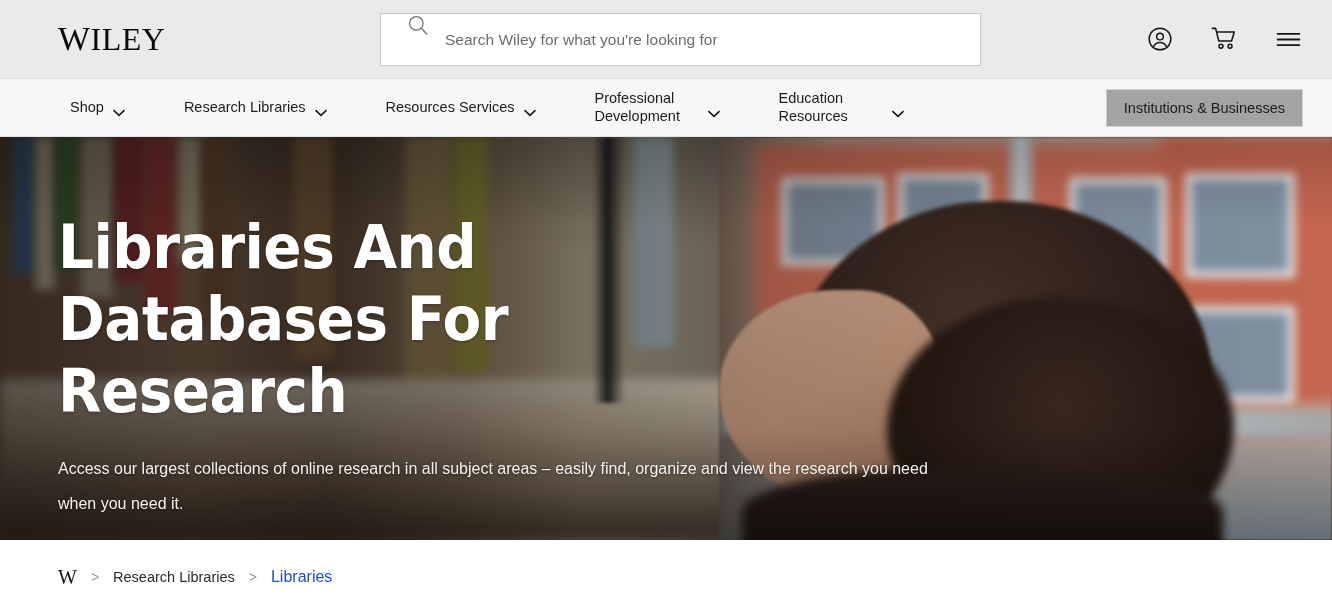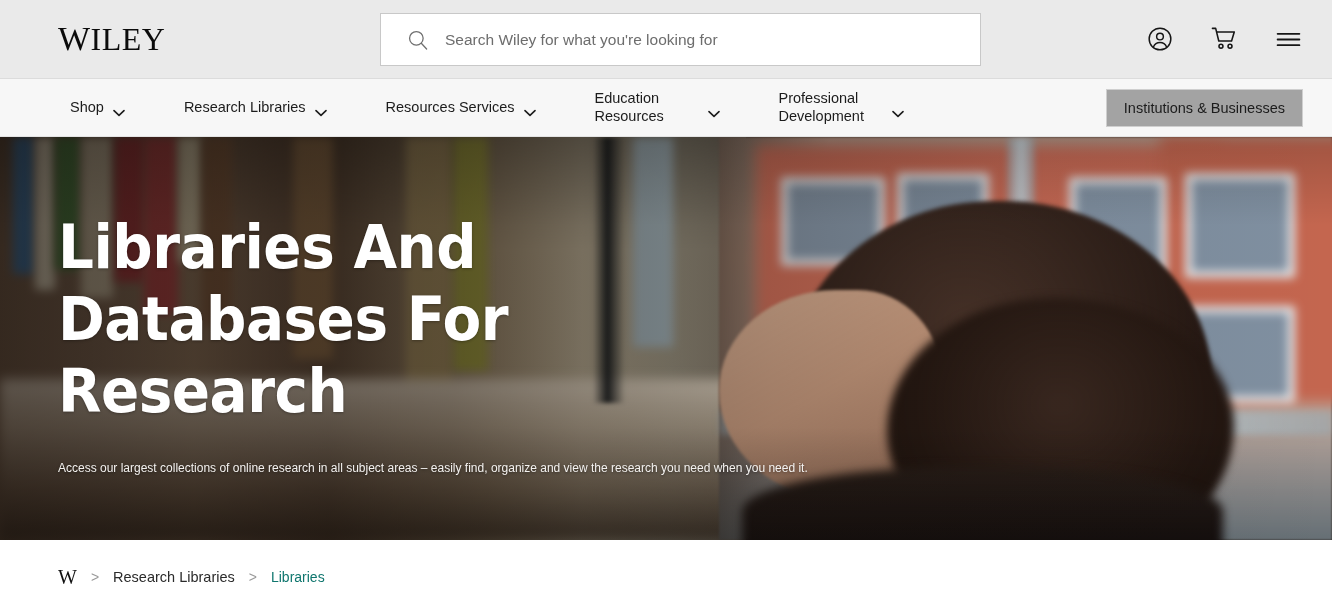--- a/index.html
+++ b/index.html
@@ -42,21 +42,20 @@
 
   .search-wrap {
     position: absolute;
     left: 380px;
     top: 13px;
     width: 601px;
     height: 53px;
     background: #ffffff;
     border: 1px solid #c8c8c8;
     display: flex;
-    align-items: center;
     cursor: text;
   }
   .search-icon {
     width: 22px;
     height: 22px;
     margin-left: 26px;
     margin-right: 16px;
     flex: 0 0 auto;
     cursor: pointer;
   }
@@ -239,21 +238,21 @@
     font-weight: 700;
     color: #ffffff;
     letter-spacing: -0.5px;
     max-width: 800px;
     text-shadow: 0 1px 3px rgba(0,0,0,.30);
     transform: scaleX(0.94);
     transform-origin: left center;
   }
   .hero-sub {
     margin-top: 24px;
-    font-size: 12px;
+    font-size: 16px;
     line-height: 35px;
     color: #f4f2f0;
     max-width: 870px;
     font-weight: 400;
     text-shadow: 0 1px 3px rgba(0,0,0,.45);
   }
 
   
   .breadcrumb-bar {
     height: 74px;
@@ -268,21 +267,21 @@
     font-size: 20px;
     color: #111;
     text-decoration: none;
     line-height: 1;
     cursor: pointer;
   }
   .crumb-sep { color: #9a9a9a; font-size: 14px; margin: 0 14px; }
   .crumb-link {
     font-size: 14.5px; color: #2b2b2b; text-decoration: none; cursor: pointer;
   }
-  .crumb-current { font-size: 14px; color: #0f766e; }
+  .crumb-current { font-size: 16px; color: #1d4ed8; }
 </style>
 </head>
 <body>
 
 <header class="top-header">
 
   <a class="brand-logo" href="#">
     <span class="cap">W</span><span class="sc">ILEY</span>
   </a>
 
@@ -345,30 +344,30 @@
     <div class="nav-item">
       <span class="nav-label">Resources Services</span>
       <span class="caret">
         <svg viewBox="0 0 12 8" width="12" height="8" fill="none" stroke="#1c1c1c" stroke-width="1.6">
           <polyline points="1,1.6 6,6.4 11,1.6" stroke-linecap="round" stroke-linejoin="round"></polyline>
         </svg>
       </span>
     </div>
 
     <div class="nav-item">
-      <span class="nav-label two-line">Education Resources</span>
+      <span class="nav-label two-line">Professional Development</span>
       <span class="caret">
         <svg viewBox="0 0 12 8" width="12" height="8" fill="none" stroke="#1c1c1c" stroke-width="1.6">
           <polyline points="1,1.6 6,6.4 11,1.6" stroke-linecap="round" stroke-linejoin="round"></polyline>
         </svg>
       </span>
     </div>
 
     <div class="nav-item">
-      <span class="nav-label two-line">Professional Development</span>
+      <span class="nav-label two-line">Education Resources</span>
       <span class="caret">
         <svg viewBox="0 0 12 8" width="12" height="8" fill="none" stroke="#1c1c1c" stroke-width="1.6">
           <polyline points="1,1.6 6,6.4 11,1.6" stroke-linecap="round" stroke-linejoin="round"></polyline>
         </svg>
       </span>
     </div>
 
   </div>
 
   <button class="inst-btn">Institutions &amp; Businesses</button>

